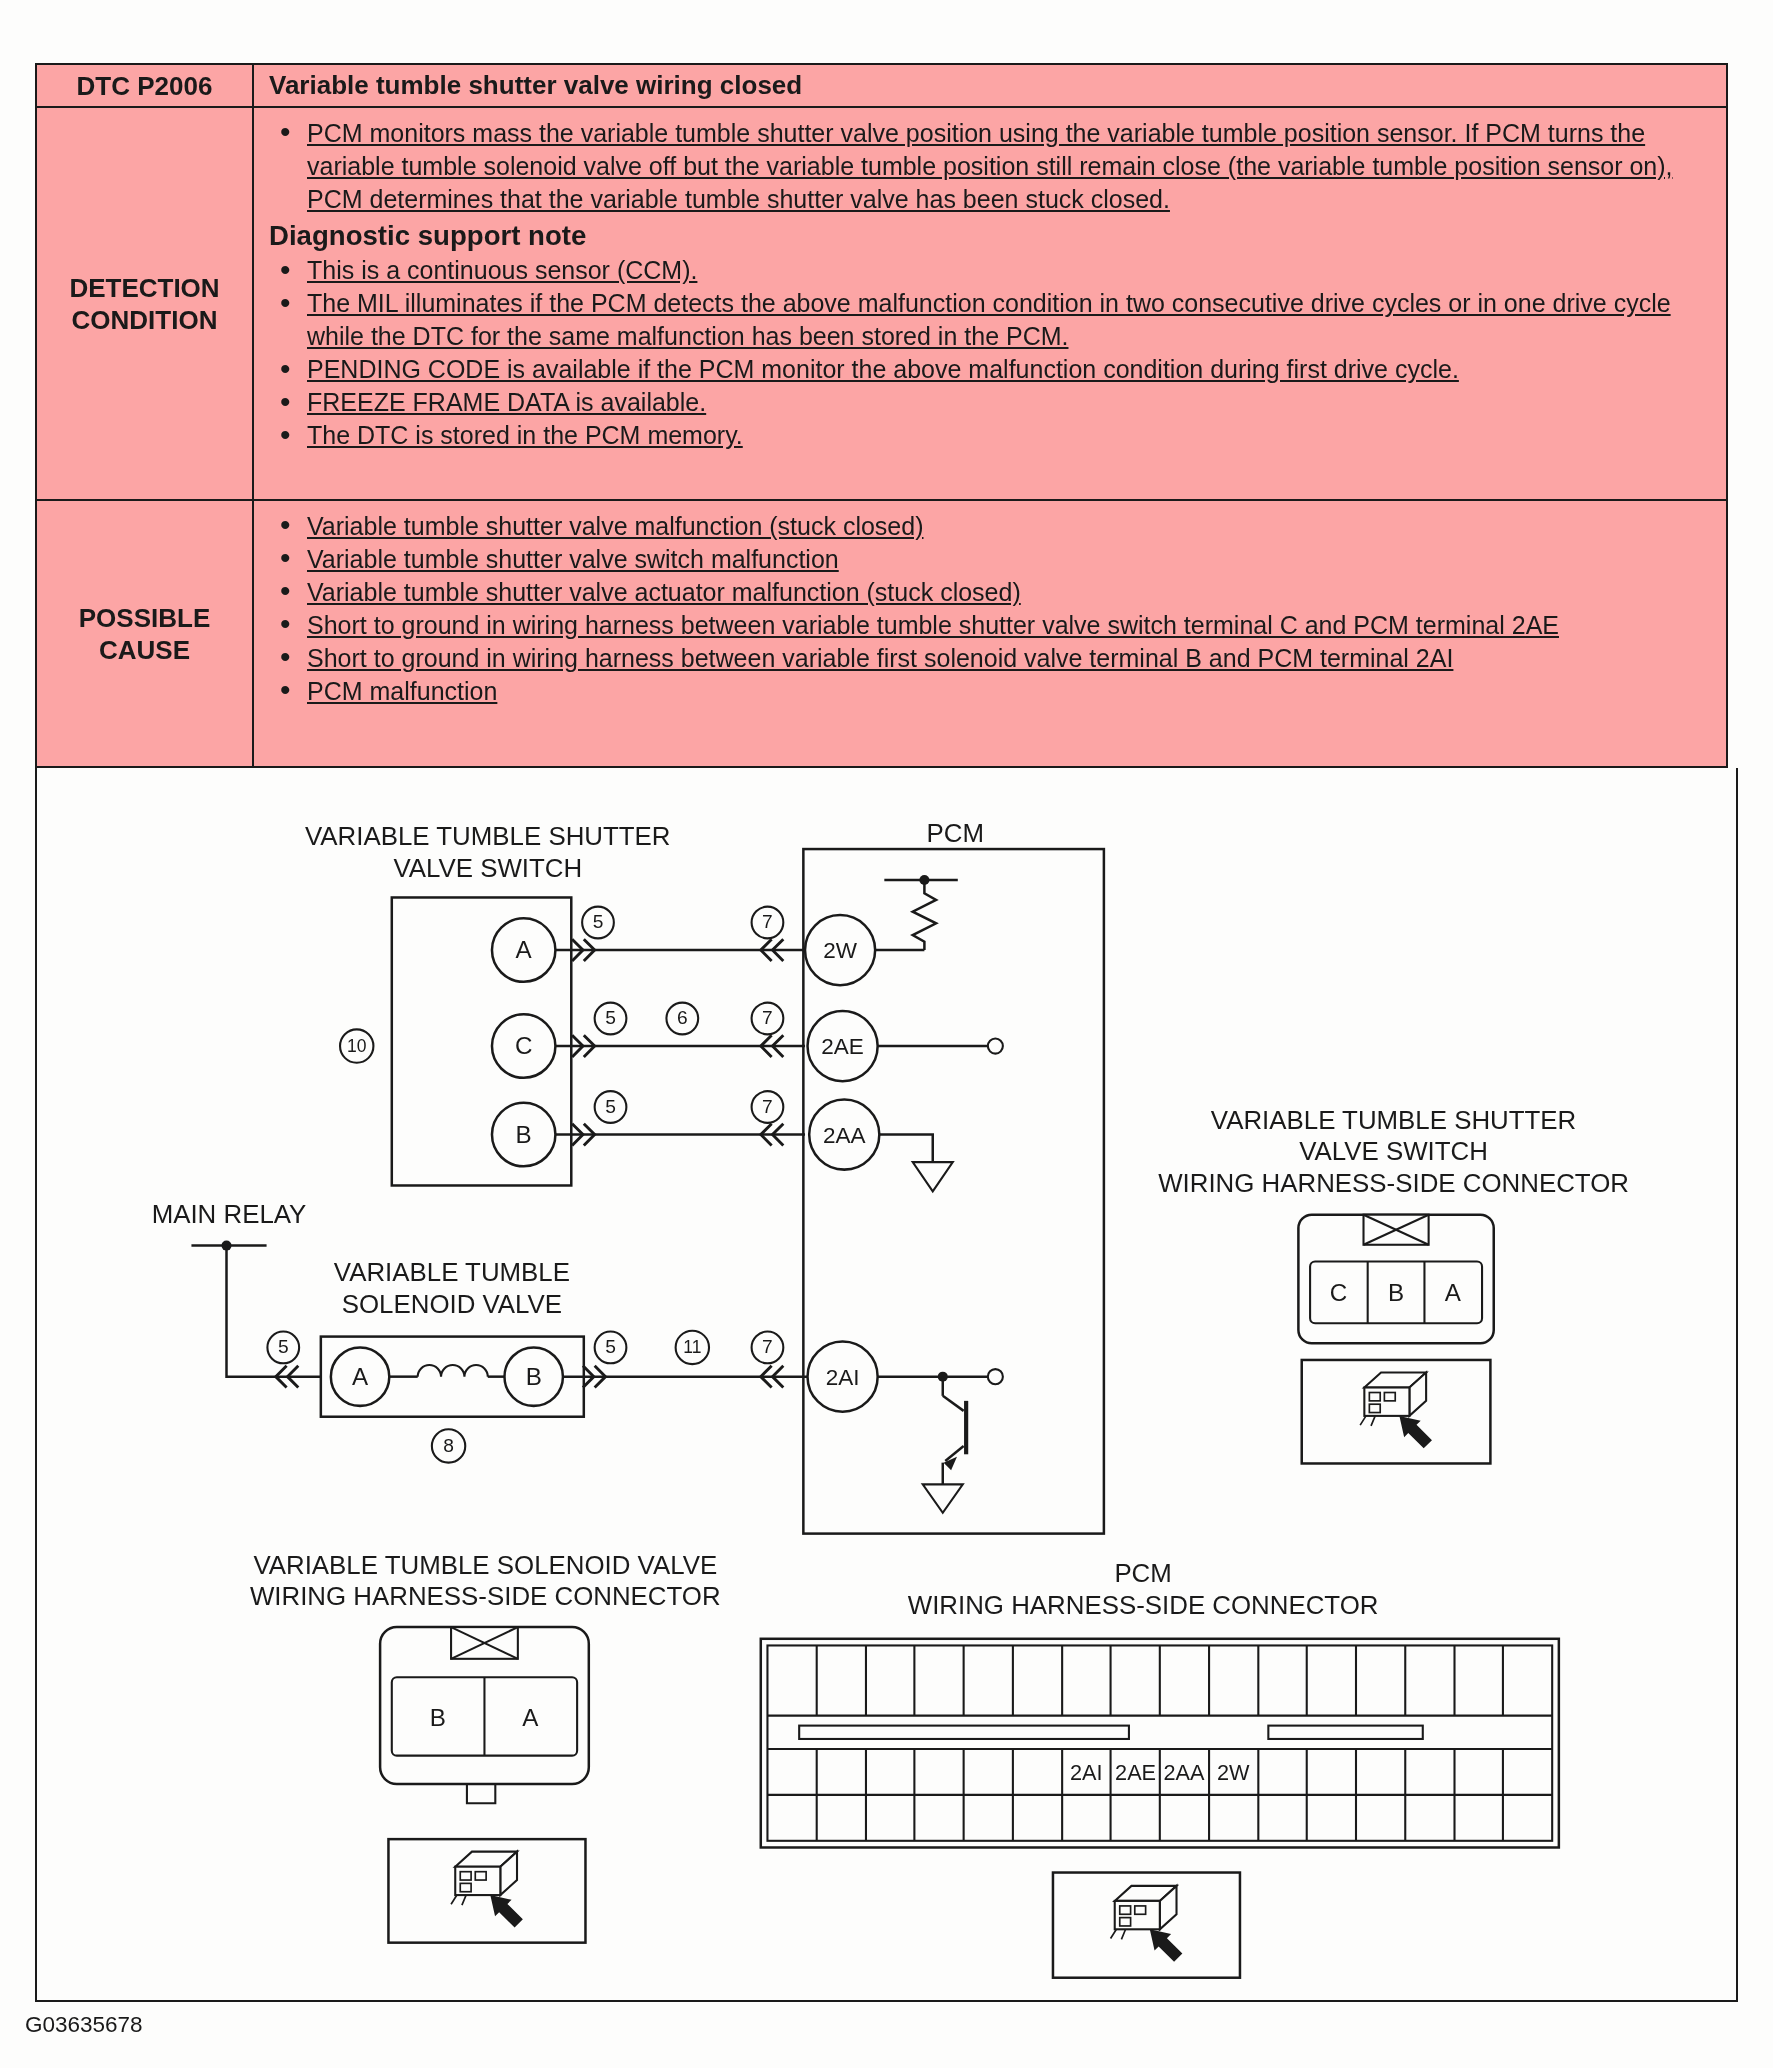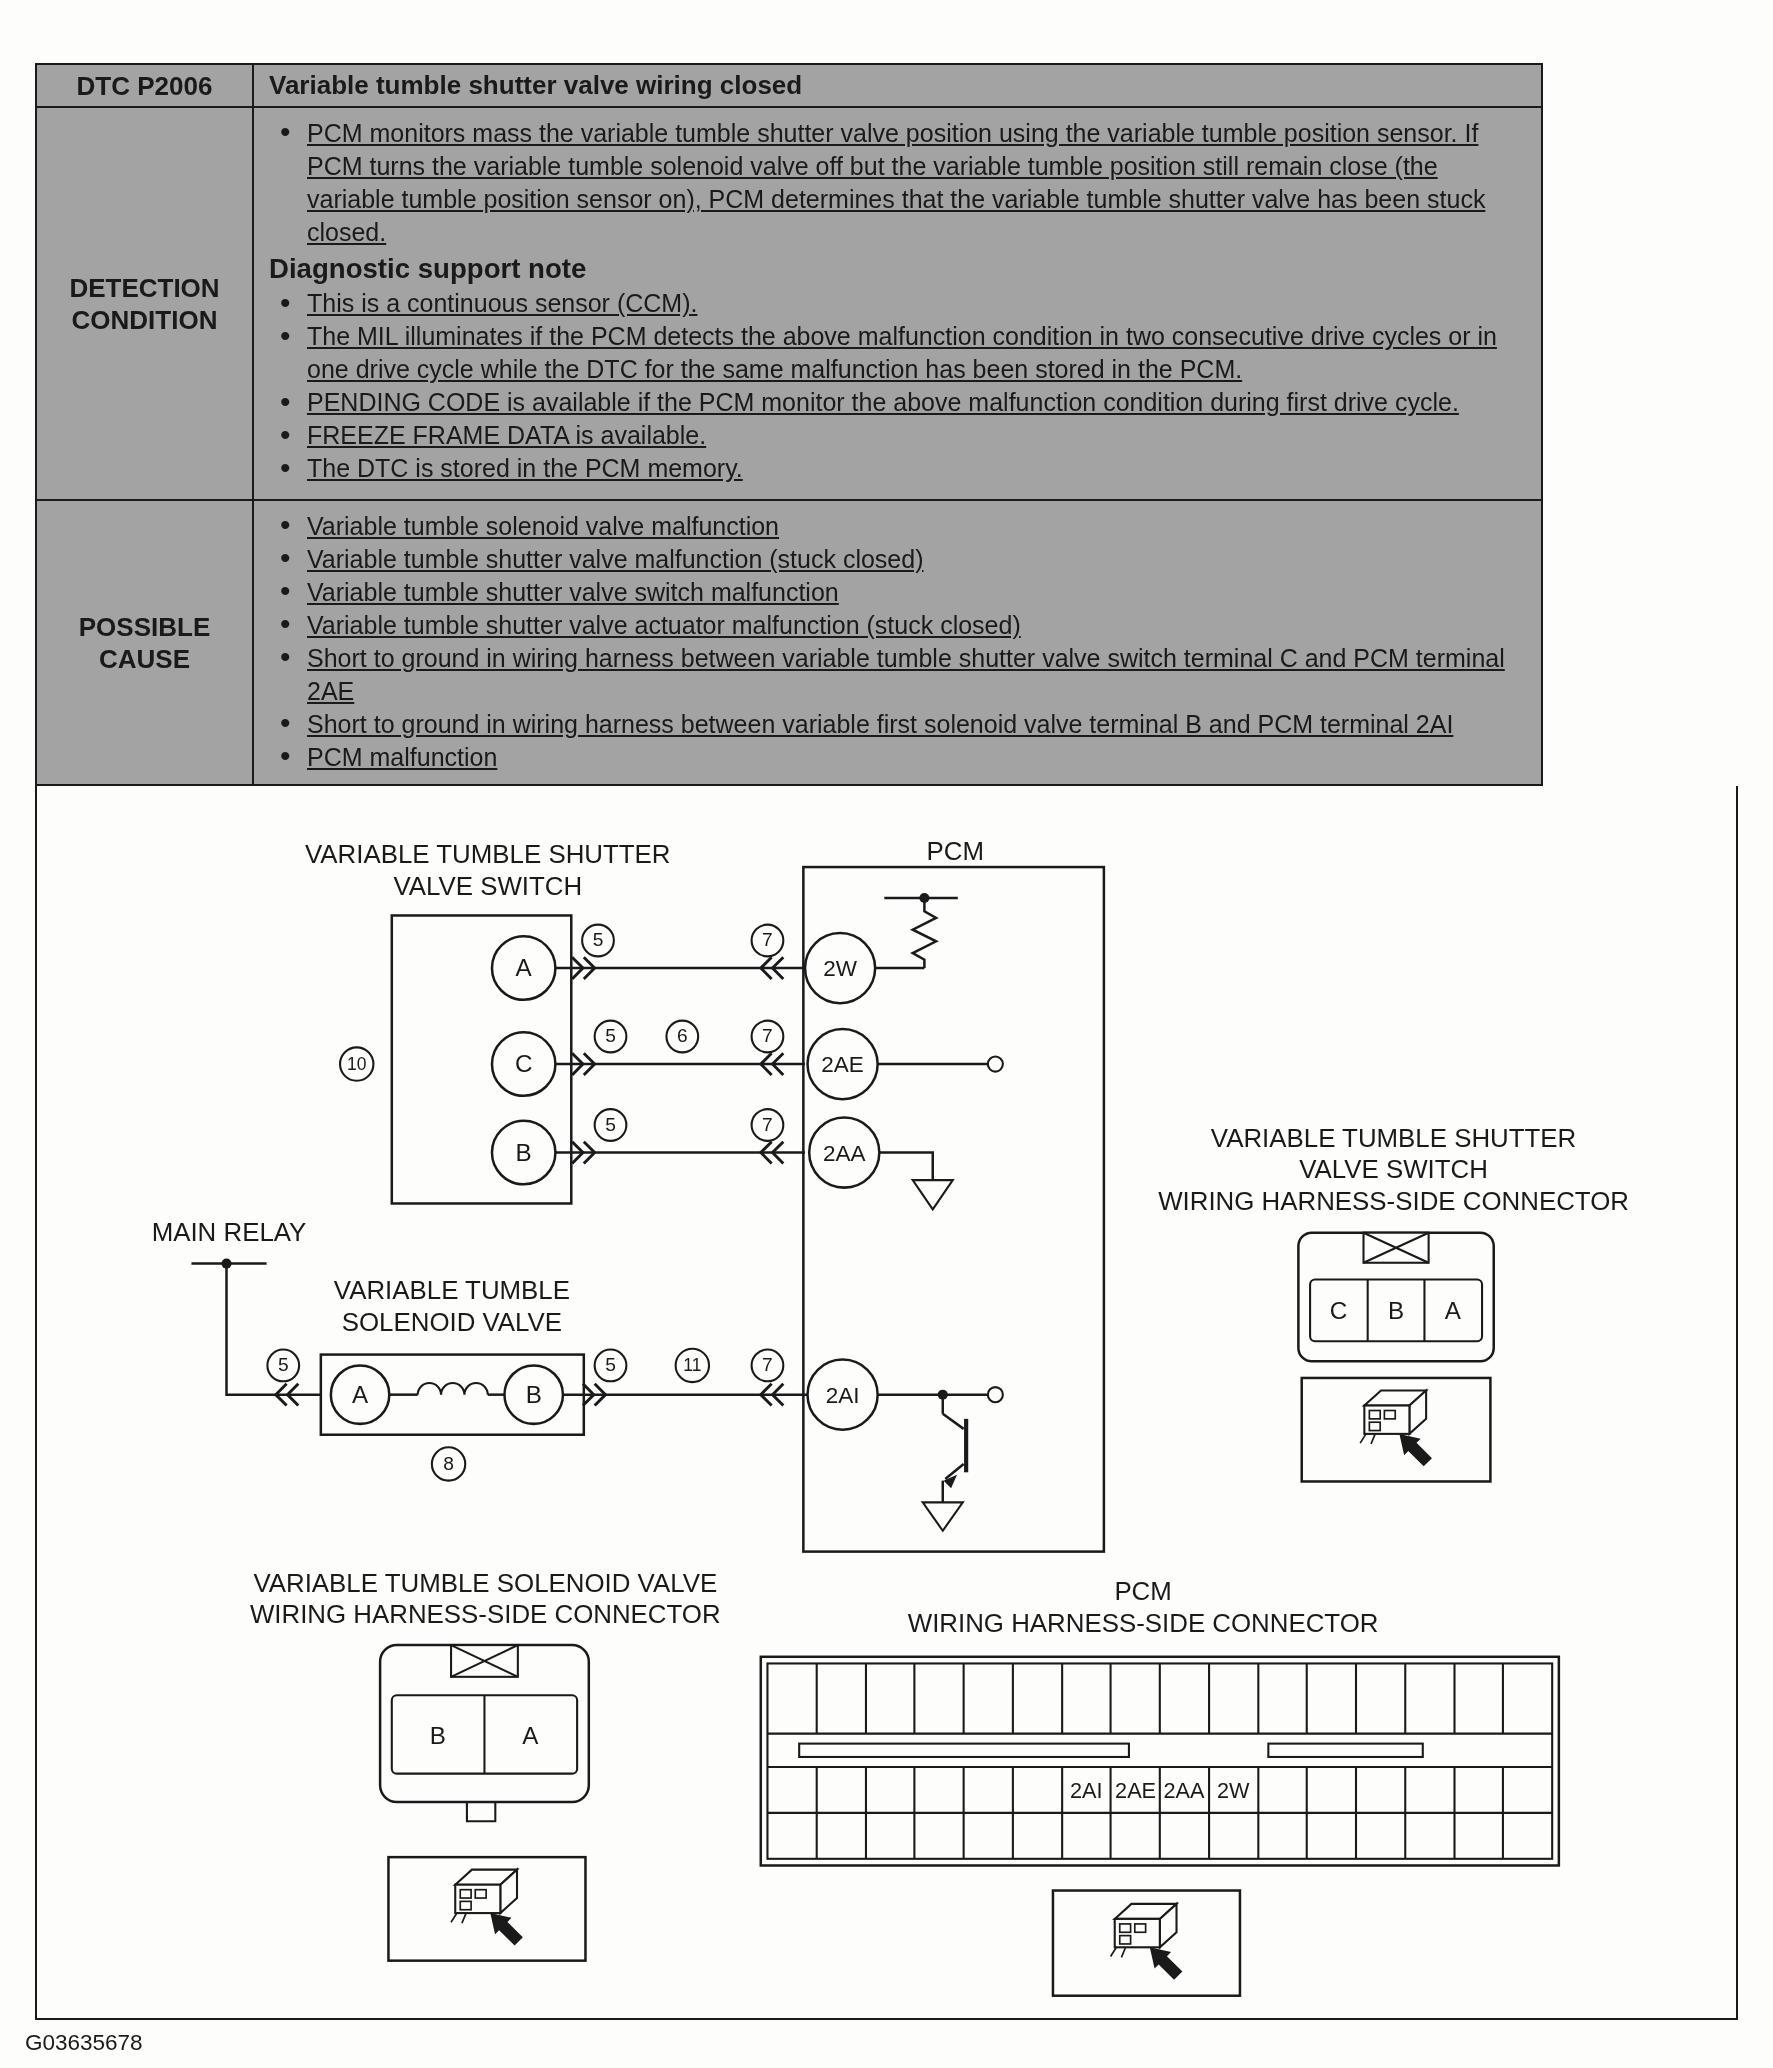--- a/index.html
+++ b/index.html
@@ -2,21 +2,21 @@
 <html style="font-size:13.4px"><head>
 <meta charset="utf-8">
 <style>
   html,body{margin:0;padding:0;background:#f4f4f2;}
   .page{
     width:1773px;height:2069px;position:relative;background:#fdfdfc;
     color:#1a1a1a;font-family:"Liberation Sans",sans-serif;overflow:hidden;
     box-sizing:border-box;padding-top:63px;
   }
   
-  .dtc-table{margin:0 35px;width:1508px;border:2.5px solid #1a1a1a;box-sizing:border-box;background:#a3a3a3;}
+  .dtc-table{margin:0 35px;width:1693px;border:2.5px solid #1a1a1a;box-sizing:border-box;background:#fca5a5;}
   .t-row{display:flex;border-top:2.5px solid #1a1a1a;}
   .t-row:first-child{border-top:none;}
   .cell-label{
     flex:0 0 217px;width:217px;border-right:2.5px solid #1a1a1a;
     display:flex;flex-direction:column;align-items:center;justify-content:center;
     font-weight:bold;font-size:26px;line-height:32px;text-align:center;padding:4.2px 3.3px;box-sizing:border-box;
   }
   .cell-body{flex:1;padding:8.3px 22px 10px 15px;font-size:25px;line-height:33px;box-sizing:border-box;}
   .cell-title{flex:1;font-weight:bold;font-size:26px;line-height:33px;padding:4.2px 15px;box-sizing:border-box;}
   .row-detection .cell-body{min-height:391px;}
@@ -73,21 +73,20 @@
       </div>
     </div>
 
     <div class="t-row row-cause">
       <div class="cell-label">
         <div>POSSIBLE</div>
         <div>CAUSE</div>
       </div>
       <div class="cell-body">
         <ul class="bullets">
-          <li>Variable tumble solenoid valve malfunction</li>
           <li>Variable tumble shutter valve malfunction (stuck closed)</li>
           <li>Variable tumble shutter valve switch malfunction</li>
           <li>Variable tumble shutter valve actuator malfunction (stuck closed)</li>
           <li>Short to ground in wiring harness between variable tumble shutter valve switch terminal C and PCM terminal 2AE</li>
           <li>Short to ground in wiring harness between variable first solenoid valve terminal B and PCM terminal 2AI</li>
           <li>PCM malfunction</li>
         </ul>
       </div>
     </div>
   </div>

